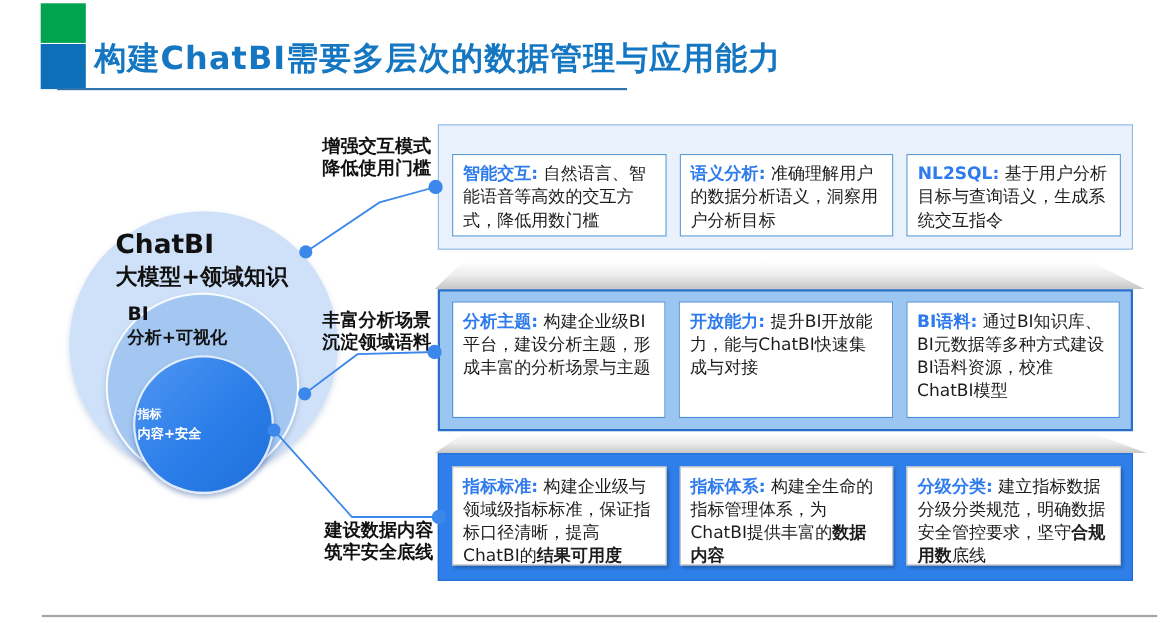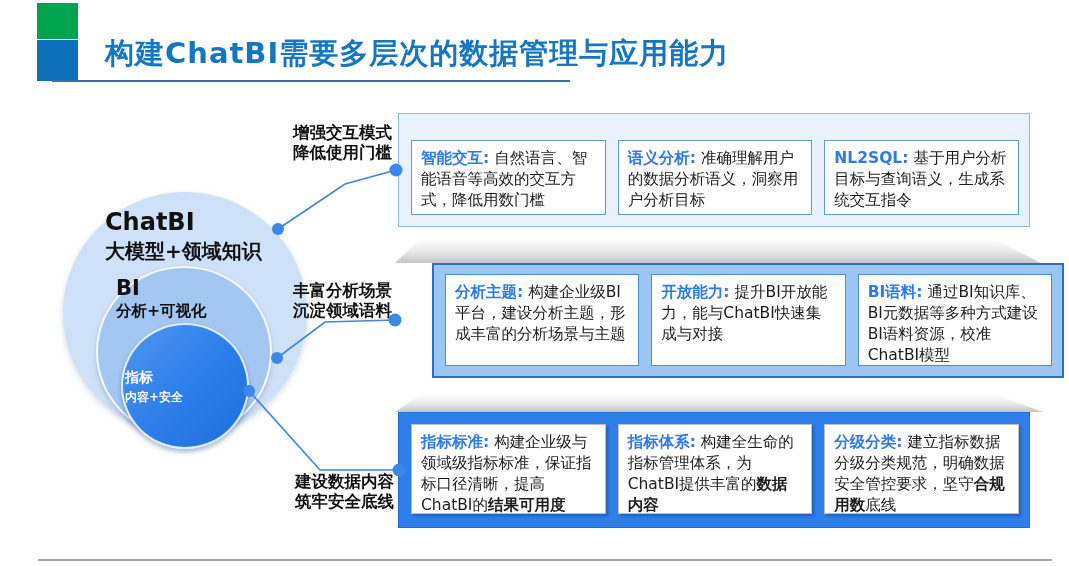--- a/index.html
+++ b/index.html
@@ -4,59 +4,59 @@
 <style>
   * { margin:0; padding:0; box-sizing:border-box; }
   html,body { background:#ffffff; }
   .slide {
     position:relative; width:1069px; height:566px; background:#ffffff;
     overflow:hidden; font-family:"DejaVu Sans","Liberation Sans",sans-serif;
   }
   
   .sq-green { position:absolute; left:37px; top:3px;  width:41px; height:36px; background:#00a44f; }
   .sq-blue  { position:absolute; left:37px; top:40px; width:41px; height:41px; background:#0d6fb8; }
-  .title { position:absolute; left:105px; top:34px; font-size:29px; font-weight:bold; color:#1577c2; letter-spacing:1px; white-space:nowrap; }
+  .title { position:absolute; left:86px; top:34px; font-size:29px; font-weight:bold; color:#1577c2; letter-spacing:1px; white-space:nowrap; }
   .title-rule { position:absolute; left:52px; top:80px; width:518px; height:2px; background:#3173ad; }
   .footer-rule { position:absolute; left:38px; top:559px; width:1014px; height:2px; background:#a6a6a6; }
 
   
   .circle { position:absolute; border-radius:50%; }
   .c-outer { left:63px;  top:192px; width:244px; height:242px; background:#cfe1f8; box-shadow:0 3px 6px rgba(120,150,190,.35); }
   .c-mid   { left:96px;  top:266px; width:176px; height:172px; background:#a3c7f1; border:2px solid rgba(255,255,255,.9); box-shadow:0 3px 5px rgba(90,120,170,.35); }
   .c-inner { left:121px; top:323px; width:128px; height:126px; background:linear-gradient(135deg,#4f96f2 0%,#2b7de9 55%,#1e6fd9 100%); border:2px solid rgba(255,255,255,.85); box-shadow:0 3px 5px rgba(40,80,150,.4); }
   .circle-label { position:absolute; text-align:left; color:#111; z-index:3; }
   .cl-chatbi { left:105px; top:208px; width:160px; }
   .cl-chatbi .main { font-size:24px; font-weight:bold; }
   .cl-chatbi .sub  { font-size:20px; font-weight:bold; margin-top:2px; }
   .cl-bi { left:116px; top:276px; width:140px; }
-  .cl-bi .main { font-size:21px; font-weight:bold; }
+  .cl-bi .main { font-size:17px; font-weight:bold; }
   .cl-bi .sub  { font-size:15.5px; font-weight:bold; margin-top:1px; }
   .cl-metric { left:125px; top:369px; width:120px; color:#ffffff; }
-  .cl-metric .main { font-size:14px; font-weight:bold; }
+  .cl-metric .main { font-size:11px; font-weight:bold; }
   .cl-metric .sub  { font-size:12px; font-weight:bold; margin-top:2px; }
 
   
   .caption { position:absolute; text-align:right; font-size:16.5px; font-weight:bold; color:#111; line-height:20px; z-index:3; }
   .cap-0 { left:272px; top:123px; width:120px; }
   .cap-1 { left:274px; top:281px; width:118px; }
   .cap-2 { left:272px; top:472px; width:122px; }
 
   
   .connectors { position:absolute; left:0; top:0; width:1069px; height:566px; z-index:5; pointer-events:none; }
 
   
   .roof { position:absolute; background:linear-gradient(180deg,#ffffff 0%,#ececec 50%,#c6c6c6 100%); }
   .roof-2 { left:395px; top:238px; width:646px; height:25px; clip-path:polygon(0 100%, 4% 0, 92.5% 0, 100% 100%); }
   .roof-3 { left:395px; top:394px; width:648px; height:18px; clip-path:polygon(0 100%, 4% 0, 92.5% 0, 100% 100%); }
 
   
   .row { position:absolute; left:398px; width:632px; display:flex; gap:12px; z-index:2; }
   .row-1 { top:113px; height:114px; background:#e9f2fc; border:1.5px solid #8fb9e6; padding:26px 10px 11px 12px; }
-  .row-2 { top:263px; height:115px; background:#9cc6f2; border:2px solid #2a6fc8; padding:9px 10px 10px 11px;margin-left:34px; }
-  .row-3 { top:412px; height:116px; background:#2e7fe9; border:1px solid #1d6bd4; padding:11px 10px 13px 12px;justify-content:flex-end; }
+  .row-2 { top:263px; height:129px; background:#9cc6f2; border:2px solid #2a6fc8; padding:9px 10px 10px 11px; }
+  .row-3 { top:412px; height:116px; background:#2e7fe9; border:1px solid #1d6bd4; padding:11px 10px 13px 12px; }
   .card { flex:1; background:#ffffff; padding:7px 9px; font-size:15.5px; line-height:21px; color:#1c1c1c; }
   .row-1 .card { border:1.5px solid #5b9bd5; }
   .row-2 .card { border:1.5px solid #4a8cd8; }
   .row-3 .card { border:1px solid #bfbfbf; box-shadow:2px 2px 3px rgba(0,0,0,.25); }
   .kw { color:#2e7bed; font-weight:bold; margin-right:5px; }
   .b { font-weight:bold; }
 </style>
 </head>
 <body>
 

